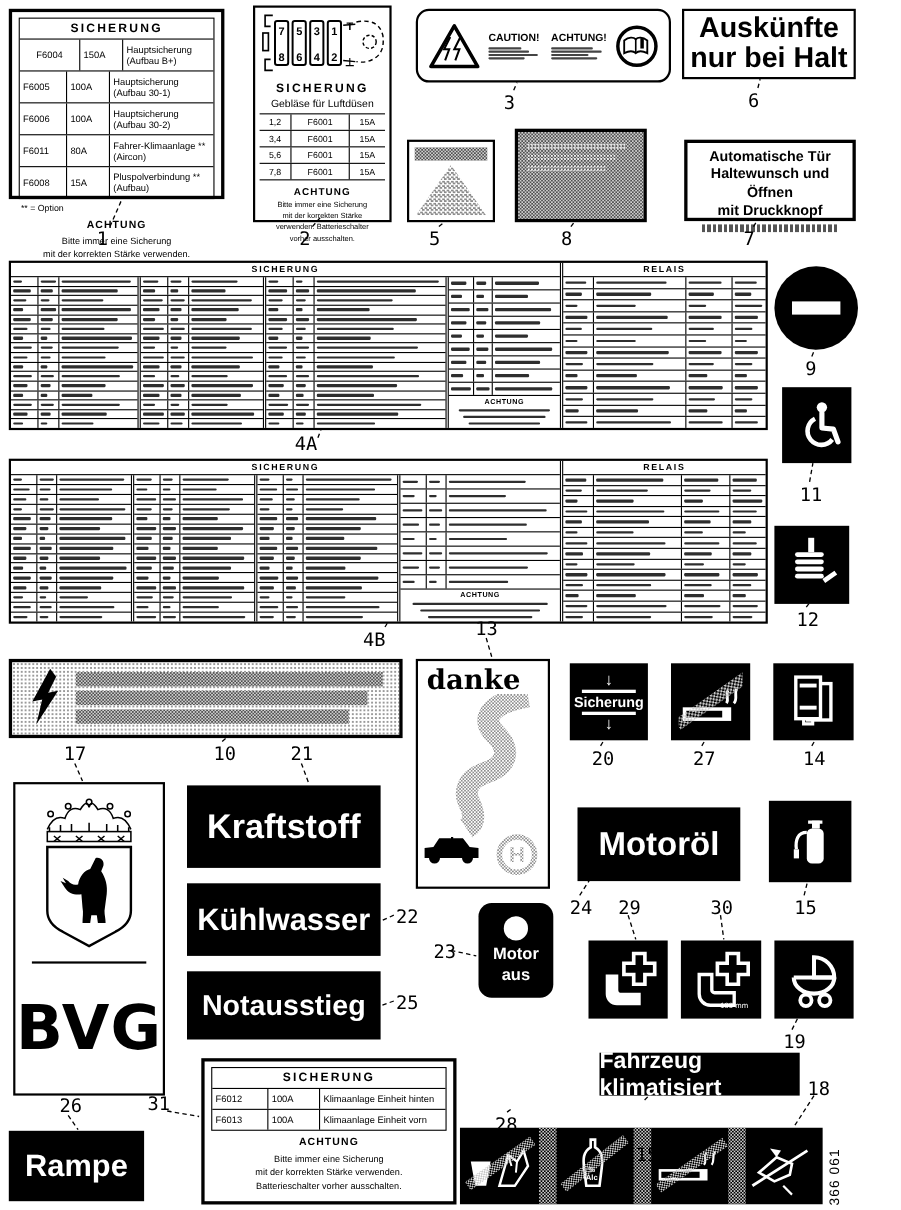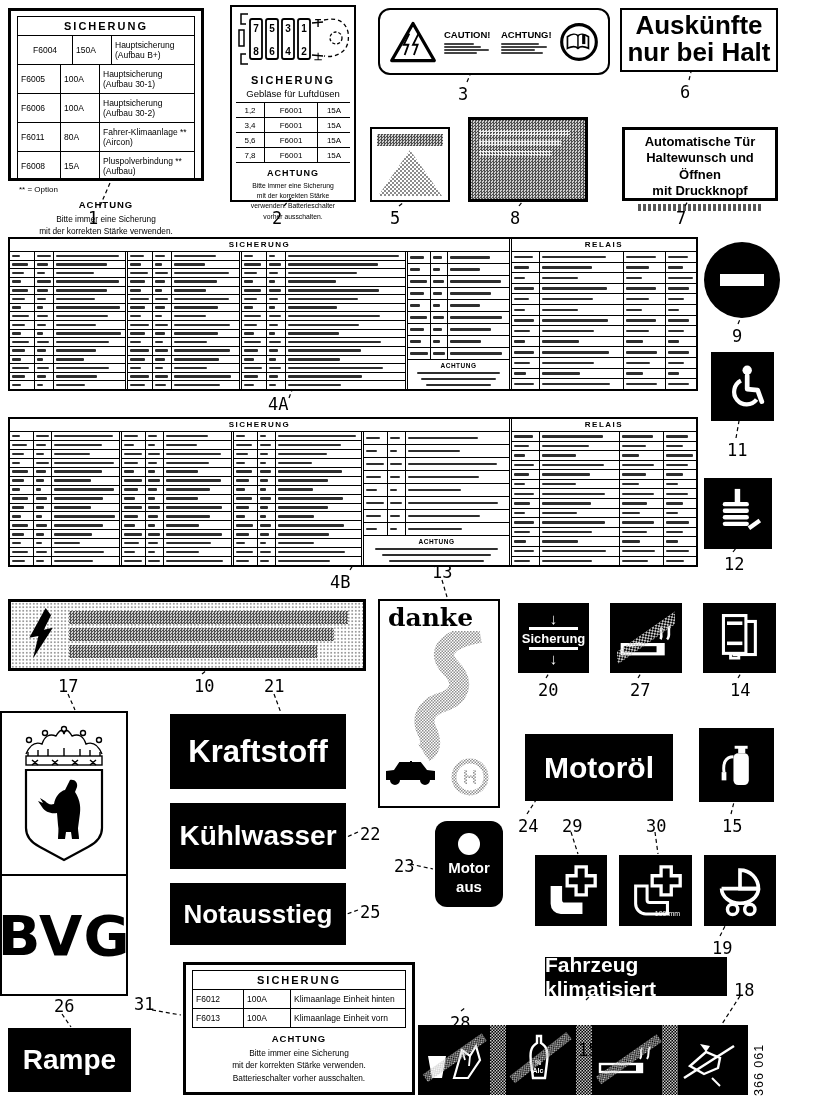--- a/index.html
+++ b/index.html
@@ -1980,21 +1980,21 @@
   <div class="blackbox" style="left:703px;top:603px;width:73px;height:70px;">
     <svg width="52" height="54" viewBox="0 0 44 44">
       <rect x="17" y="8" width="18" height="28" fill="none" stroke="#fff" stroke-width="2.6"></rect>
       <rect x="8" y="3" width="19" height="32" fill="#000" stroke="#fff" stroke-width="2.6"></rect>
       <rect x="11" y="8" width="13" height="3" fill="#fff"></rect>
       <rect x="11" y="25" width="13" height="3" fill="#fff"></rect>
       <path d="M14,35 v4 h7 v-4" fill="none" stroke="#fff" stroke-width="2.4"></path>
     </svg>
   </div>
 
-  <div class="box bvg" style="left:0;top:711px;width:128px;height:285px;border-width:2.5px;">
+  <div class="box bvg" style="left:12px;top:711px;width:138px;height:285px;border-width:2.5px;align-items:center;">
     <div class="bvg-crest">
       <svg width="104" height="140" viewBox="0 0 104 140">
         <g stroke="#000" fill="none" stroke-width="1.4">
           <rect x="14" y="32" width="76" height="9"></rect>
           <path d="M16,32 v-4 M26,32 v-6 M36,32 v-7 M52,32 v-8 M68,32 v-7 M78,32 v-6 M88,32 v-4"></path>
           <path d="M14,30 Q20,16 30,20 Q34,8 44,12 Q50,2 52,10 Q54,2 60,12 Q70,8 74,20 Q84,16 90,30"></path>
           <circle cx="17" cy="16" r="2.5"></circle>
             <circle cx="33" cy="9" r="2.5"></circle>
             <circle cx="52" cy="5" r="2.5"></circle>
           <circle cx="71" cy="9" r="2.5"></circle>

